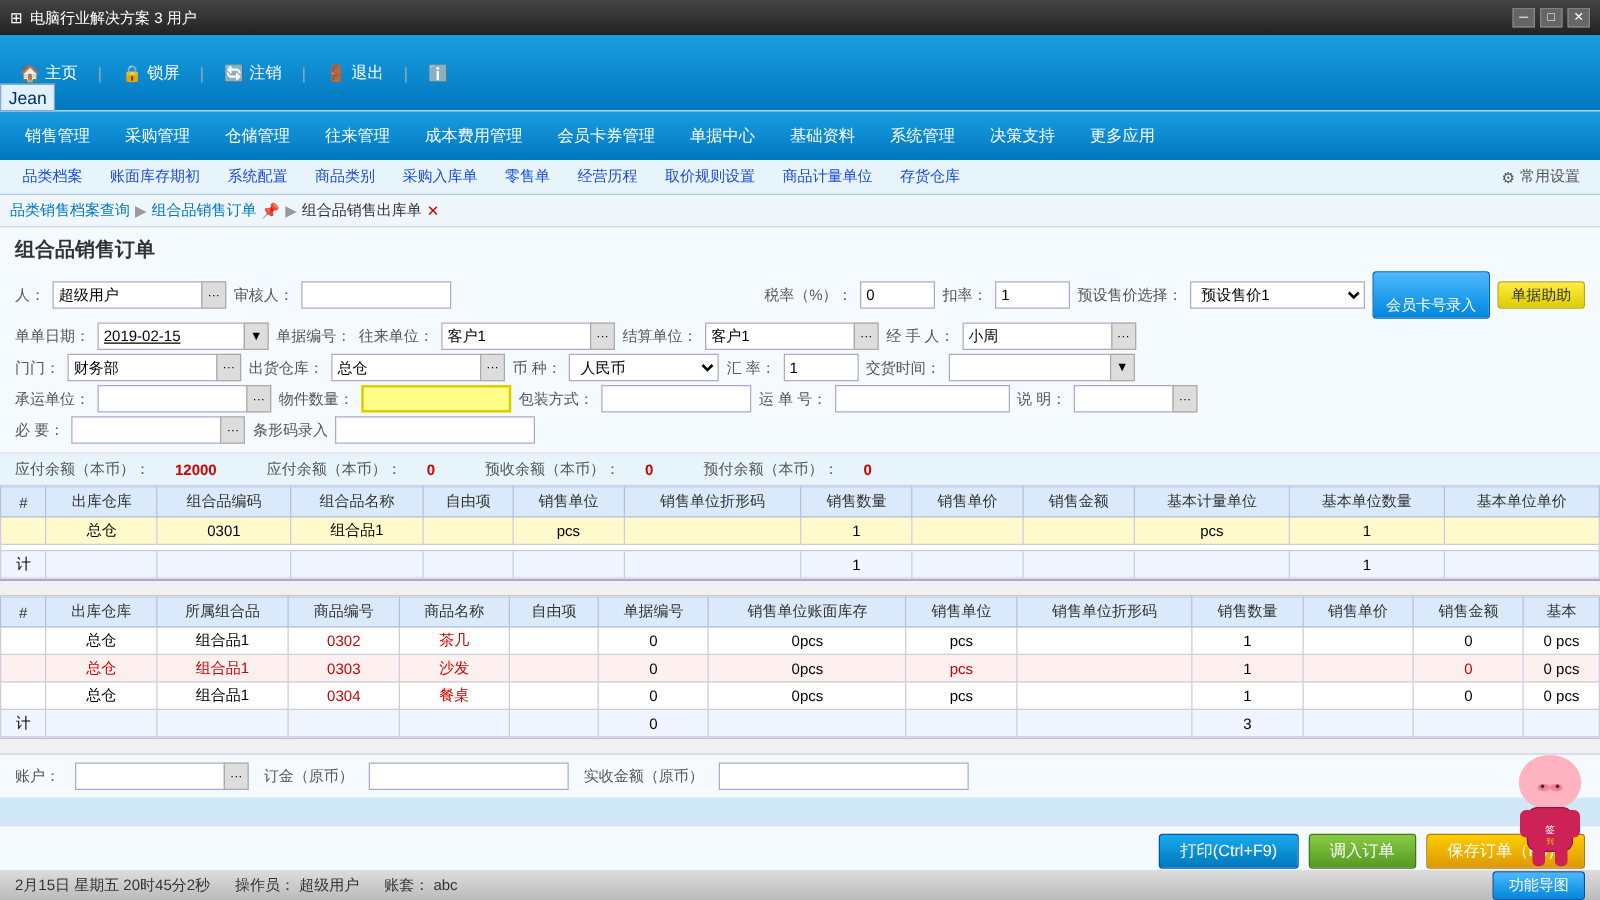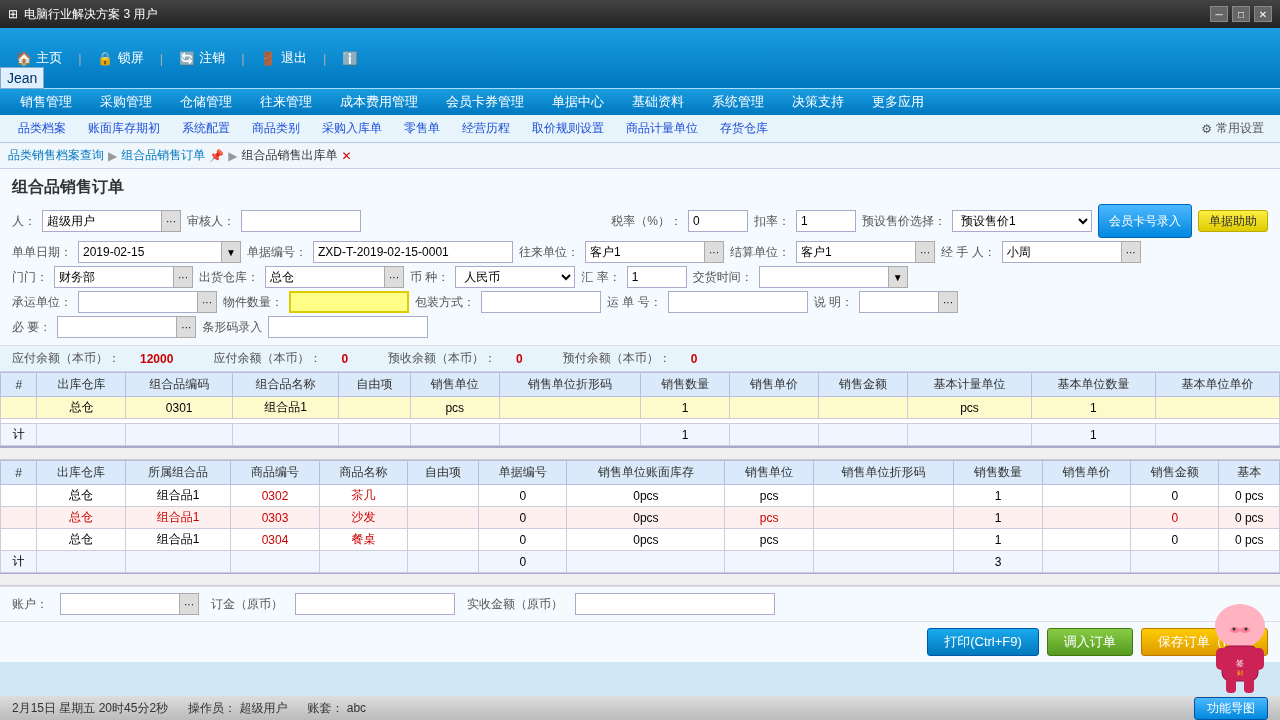--- a/index.html
+++ b/index.html
@@ -10,21 +10,21 @@
     #titlebar-left { display: flex; align-items: center; gap: 6px; }
     #titlebar-controls { display: flex; gap: 4px; }
     .ctrl-btn { width: 18px; height: 16px; background: #666; border: 1px solid #888; display: flex; align-items: center; justify-content: center; font-size: 10px; color: #fff; cursor: pointer; }
 
     
     #logobar { background: linear-gradient(to bottom, #1a9ee0, #0077c0); height: 60px; display: flex; align-items: center; justify-content: space-between; padding: 0 16px; }
     #header-icons { display: flex; align-items: center; gap: 16px; color: #fff; font-size: 13px; }
     #header-icons span { display: flex; align-items: center; gap: 4px; cursor: pointer; }
 
     
-    #mainnav { background: linear-gradient(to bottom, #1a9ee0, #0077c0); height: 27px; display: flex; align-items: center; padding: 0 8px; gap: 4px; border-top: 1px solid #aaddff; }
+    #mainnav { background: linear-gradient(to bottom, #1a9ee0, #0077c0); height: 40px; display: flex; align-items: center; padding: 0 8px; gap: 4px; border-top: 1px solid #aaddff; }
     .nav-item { color: #fff; padding: 4px 12px; font-size: 13px; cursor: pointer; border-radius: 3px; }
     #search-box { margin-left: auto; background: rgba(255,255,255,0.2); border: 1px solid rgba(255,255,255,0.5); color: #fff; padding: 2px 8px; font-size: 12px; width: 180px; border-radius: 3px; }
 
     
     #subnav { background: #e8f4fb; height: 28px; display: flex; align-items: center; padding: 0 8px; gap: 2px; border-bottom: 1px solid #b0cce0; }
     .subnav-item { color: #1d4ed8; padding: 2px 10px; font-size: 12px; cursor: pointer; }
     #settings-btn { margin-left: auto; display: flex; align-items: center; gap: 4px; color: #555; cursor: pointer; padding: 2px 8px; }
 
     
     #breadcrumb { background: #f0f7fc; height: 26px; display: flex; align-items: center; padding: 0 8px; gap: 4px; border-bottom: 1px solid #cce; font-size: 12px; color: #555; }
@@ -35,21 +35,21 @@
     
     #page-header { background: #f5faff; padding: 8px 12px 4px; border-bottom: 1px solid #dde; }
     #page-title { font-size: 16px; font-weight: bold; color: #333; margin-bottom: 6px; }
     .form-row { display: flex; align-items: center; gap: 6px; margin-bottom: 3px; flex-wrap: wrap; }
     .form-label { color: #555; white-space: nowrap; font-size: 12px; }
     .form-input { border: 1px solid #aac; background: #fff; padding: 2px 4px; font-size: 12px; height: 22px; }
     .form-input-sm { width: 60px; }
     .form-input-md { width: 120px; }
     .form-input-combo { width: 140px; }
     .btn-small { background: linear-gradient(to bottom, #e0eeff, #b0ccee); border: 1px solid #88aacc; padding: 2px 8px; font-size: 12px; cursor: pointer; height: 22px; color: #333; }
-    .btn-blue { background: linear-gradient(to bottom, #4db8ff, #0088dd); border: 1px solid #0066bb; color: #fff; padding: 5px 10px; font-size: 12px; cursor: pointer; height: 34px; border-radius: 3px; }
+    .btn-blue { background: linear-gradient(to bottom, #4db8ff, #0088dd); border: 1px solid #0066bb; color: #fff; padding: 18px 10px; font-size: 12px; cursor: pointer; height: 22px; border-radius: 3px; }
     .btn-yellow { background: linear-gradient(to bottom, #ffee44, #ddcc00); border: 1px solid #bbaa00; color: #333; padding: 2px 10px; font-size: 12px; cursor: pointer; height: 22px; border-radius: 3px; }
     .with-dots { display: flex; align-items: center; }
     .dots-btn { background: #ddd; border: 1px solid #aaa; width: 20px; height: 22px; display: flex; align-items: center; justify-content: center; font-size: 10px; cursor: pointer; margin-left: -1px; }
     .combo-select { border: 1px solid #aac; background: #fff; padding: 2px 4px; font-size: 12px; height: 22px; }
 
     
     #summary-row { background: #e8f4fb; padding: 4px 12px; display: flex; align-items: center; gap: 40px; border-bottom: 1px solid #cce; font-size: 12px; }
     .summary-item { display: flex; align-items: center; gap: 20px; }
     .summary-val { color: #c00; font-weight: bold; }
 
@@ -60,21 +60,21 @@
     thead tr { background: #daeafa; }
     th { border: 1px solid #bbd; padding: 3px 6px; text-align: center; font-weight: normal; color: #333; white-space: nowrap; }
     td { border: 1px solid #ccd; padding: 2px 6px; text-align: center; white-space: nowrap; }
     .row-highlight { background: #fffacc; }
     .subtotal-row { background: #f0f5ff; }
 
     
     #bottom-form { background: #f5faff; padding: 6px 12px; display: flex; align-items: center; gap: 12px; border-top: 1px solid #dde; }
 
     
-    #bottom-actions { background: #f5faff; padding: 6px 12px; display: flex; justify-content: flex-end; align-items: center; gap: 8px; border-top: 1px solid #dde; }
+    #bottom-actions { background: #f5faff; padding: 6px 12px; display: flex; justify-content: flex-end; align-items: center; gap: 8px; border-top: 1px solid #dde; margin-top: 22px; }
     .btn-action { padding: 4px 16px; font-size: 13px; cursor: pointer; border-radius: 3px; height: 28px; }
     .btn-print { background: linear-gradient(to bottom, #1aaaee, #0077bb); border: 1px solid #0055aa; color: #fff; }
     .btn-import { background: linear-gradient(to bottom, #88cc44, #559922); border: 1px solid #447711; color: #fff; }
     .btn-save { background: linear-gradient(to bottom, #ffcc00, #dd9900); border: 1px solid #bb7700; color: #fff; }
 
     
     #statusbar { background: linear-gradient(to bottom, #ddd, #bbb); height: 24px; display: flex; align-items: center; padding: 0 12px; gap: 20px; font-size: 12px; color: #333; position: absolute; bottom: 0; left: 0; right: 0; }
     #statusbar-right { margin-left: auto; }
 
     
@@ -180,25 +180,24 @@
       <select class="combo-select form-input-combo">
         <option>预设售价1</option>
       </select>
       <button class="btn-blue btn-small">会员卡号录入</button>
       <button class="btn-yellow btn-small">单据助助</button>
     </div>
 
     <div class="form-row">
       <span class="form-label">单单日期：</span>
       <div class="with-dots">
-        <input class="form-input" type="text" style="width: 144px;" value="2019-02-15">
+        <input class="form-input" type="text" style="width: 118px; text-decoration: underline;" value="2019-02-15">
         <div class="dots-btn">▼</div>
       </div>
       <span class="form-label">单据编号：</span>
-      <input class="form-input" type="text" style="width: 200px;" value="ZXD-T-2019-02-15-0001">
       <span class="form-label">往来单位：</span>
       <div class="with-dots">
         <input class="form-input form-input-md" type="text" value="客户1" style="">
         <div class="dots-btn">···</div>
       </div>
       <span class="form-label">结算单位：</span>
       <div class="with-dots">
         <input class="form-input form-input-md" type="text" value="客户1" style="">
         <div class="dots-btn">···</div>
       </div>

